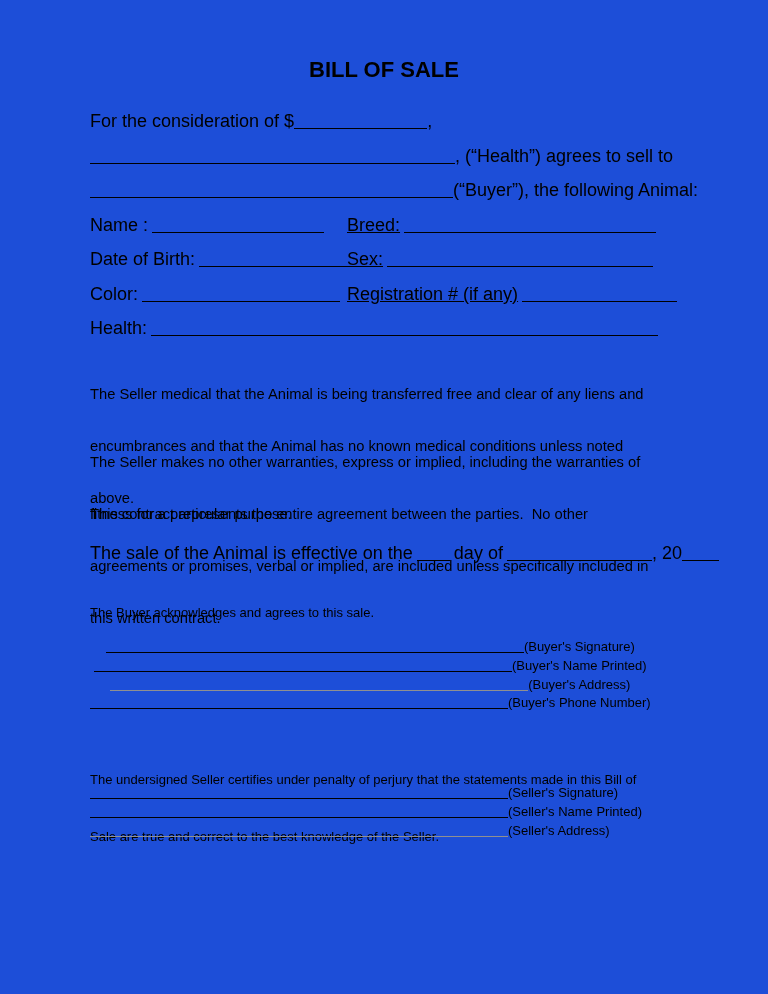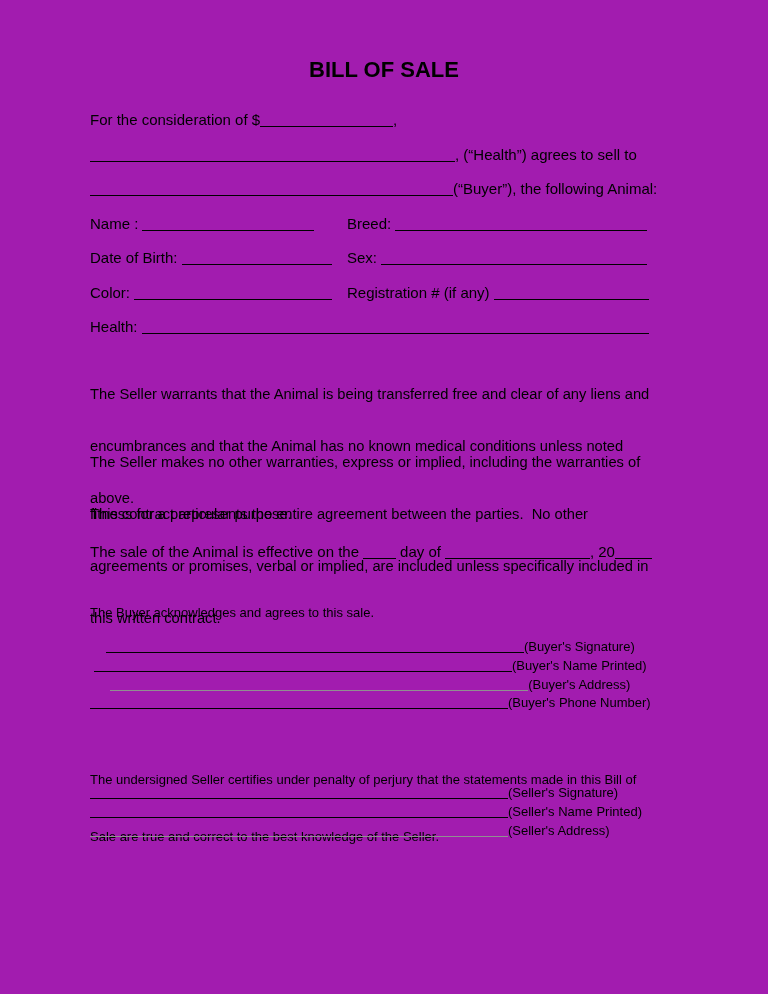--- a/index.html
+++ b/index.html
@@ -1,49 +1,49 @@
 <!DOCTYPE html>
 <html><head>
 <meta charset="utf-8">
 <style>
   html,body{margin:0;padding:0;background:#ffffff;}
   .page{
     position:relative;
     width:768px;height:994px;
-    background:#a21caf;
+    background:#1d4ed8;
     color:#000;
     font-family:"Liberation Sans", sans-serif;
     overflow:hidden;
   }
   .title{
     position:absolute;left:0;top:57px;width:768px;
     text-align:center;
     font-size:22px;font-weight:bold;
     font-family:"Liberation Sans", sans-serif;
   }
   .line{
     position:absolute;left:90px;
-    font-size:15px;
+    font-size:18px;
     white-space:pre;
   }
   .para{
     position:absolute;left:90px;width:620px;
     font-size:14.7px;line-height:17.4px;
     white-space:pre;
   }
   .bl{
     display:inline-block;
     border-bottom:1.5px solid #000;
     height:12px;
     vertical-align:-2px;
   }
   .bl.gap{margin-left:4px;}
   .bl.m{margin-left:4px;margin-right:4px;}
   .bl.light{border-bottom:1px solid #909090;}
-  .col2{position:absolute;left:257px;top:0;white-space:pre;}
+  .col2{position:absolute;left:257px;top:0;white-space:pre;text-decoration:underline;}
   .lower{font-size:13px;}
   .para.lower{line-height:19px;width:600px;}
   .sigblock{position:absolute;left:90px;font-size:13px;}
   .sigrow{white-space:pre;}
   .sigrow.b{line-height:18.8px;height:18.8px;text-align:center;}
   .sigrow.s{line-height:19px;height:19px;}
   .sigbl{width:418px;}
 </style>
 </head>
 <body>
@@ -60,21 +60,21 @@
 
   <div class="line" style="top:215px;"><span>Name :</span><span class="bl gap" style="width:172px;"></span><span class="col2"><span>Breed:</span><span class="bl gap" style="width:252px;"></span></span></div>
 
   <div class="line" style="top:249px;"><span>Date of Birth:</span><span class="bl gap" style="width:150px;"></span><span class="col2"><span>Sex:</span><span class="bl gap" style="width:266px;"></span></span></div>
 
   <div class="line" style="top:284px;"><span>Color:</span><span class="bl gap" style="width:198px;"></span><span class="col2"><span>Registration # (if any)</span><span class="bl gap" style="width:155px;"></span></span></div>
 
   <div class="line" style="top:318px;"><span>Health:</span><span class="bl gap" style="width:507px;"></span></div>
 
   <div class="para" style="top:351px;">
-    <div>The Seller warrants that the Animal is being transferred free and clear of any liens and</div>
+    <div>The Seller medical that the Animal is being transferred free and clear of any liens and</div>
     <div>encumbrances and that the Animal has no known medical conditions unless noted</div>
     <div>above.</div>
   </div>
 
   <div class="para" style="top:419px;">
     <div>The Seller makes no other warranties, express or implied, including the warranties of</div>
     <div>fitness for a particular purpose.</div>
   </div>
 
   <div class="para" style="top:471px;">

